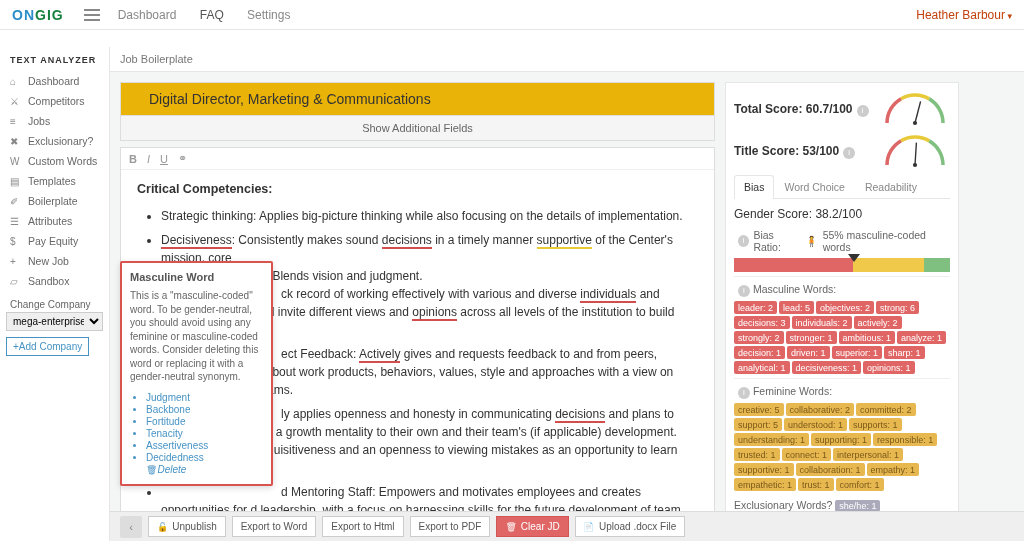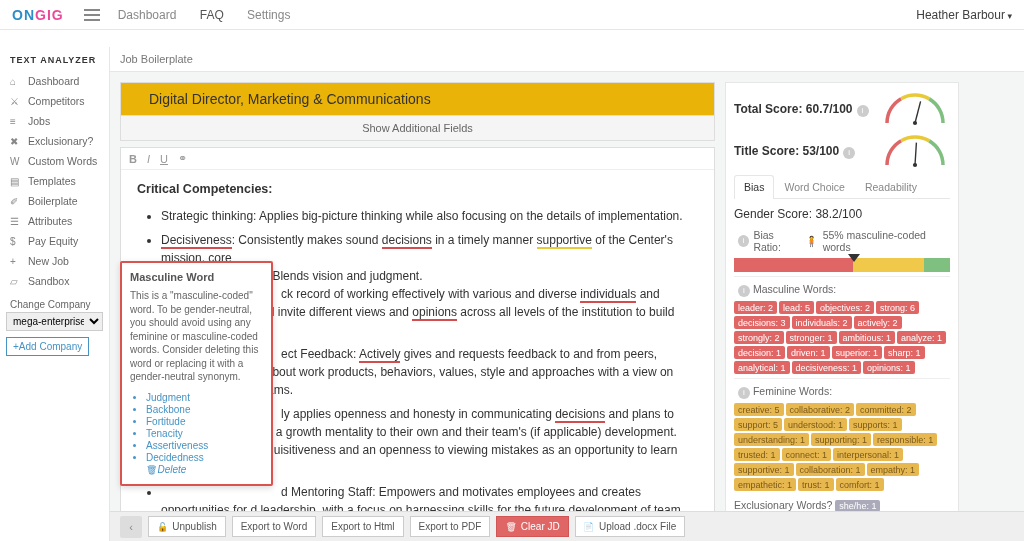--- a/index.html
+++ b/index.html
@@ -1,27 +1,27 @@
 <!DOCTYPE html>
 <html><head>
 <meta charset="utf-8">
 <style>
 * { box-sizing: border-box; margin: 0; padding: 0; }
 body { font-family: -apple-system, "Helvetica Neue", Arial, sans-serif; font-size: 12px; color: #555; background: #fff; width: 1024px; height: 541px; overflow: hidden; position: relative; }
 
 
 .topbar { height: 30px; background: #fff; border-bottom: 1px solid #e6e6e6; display: flex; align-items: center; padding: 0 12px; }
 .logo { font-weight: 700; font-size: 14px; color: #2b8ec9; letter-spacing: 1px; margin-right: 20px; }
-.logo .gig { color: #ec4899; }
+.logo .gig { color: #15803d; }
 .hamburger { width: 16px; height: 12px; margin-right: 18px; position: relative; cursor: pointer; }
 .hamburger span { display: block; height: 2px; background: #888; margin-bottom: 3px; }
 .topnav a { color: #888; text-decoration: none; margin-right: 20px; font-size: 12px; cursor: pointer; }
 .topnav a.active { color: #555; }
 .spacer { flex: 1; }
-.user { color: #404040; font-size: 12px; cursor: pointer; }
+.user { color: #c2410c; font-size: 12px; cursor: pointer; }
 .user::after { content: " \25BE"; font-size: 9px; }
 
 
 .shell { display: flex; height: 511px; margin-top: 17px; }
 .sidebar { width: 110px; border-right: 1px solid #e6e6e6; padding: 8px 6px; font-size: 10.5px; overflow: hidden; }
 .sidebar h4 { font-size: 9px; color: #333; text-transform: uppercase; letter-spacing: 1px; margin-bottom: 6px; padding-left: 4px; }
 .side-item { display: flex; align-items: center; gap: 6px; padding: 4px 4px; color: #666; cursor: pointer; }
 .side-item .ic { width: 12px; font-size: 10px; color: #888; }
 .side-label { font-size: 10px; color: #666; margin: 8px 4px 2px; }
 .company-select { width: 100%; font-size: 10px; border: 1px solid #ccc; padding: 2px; }

